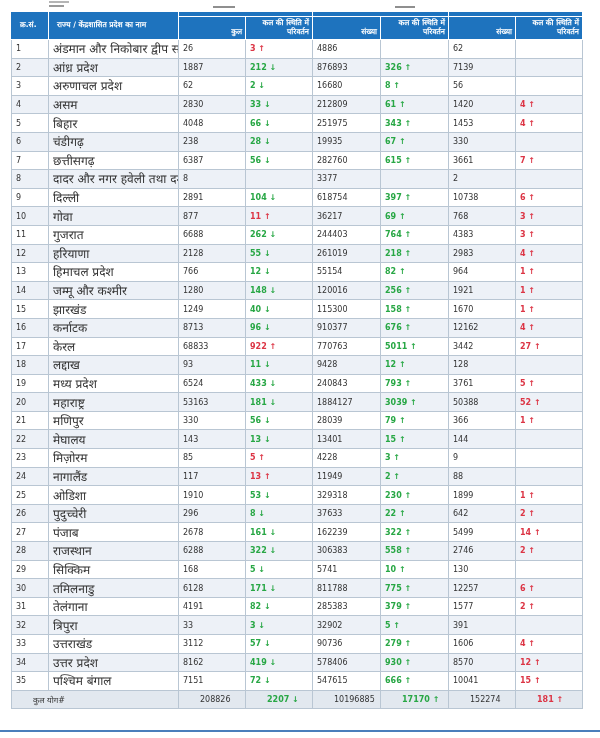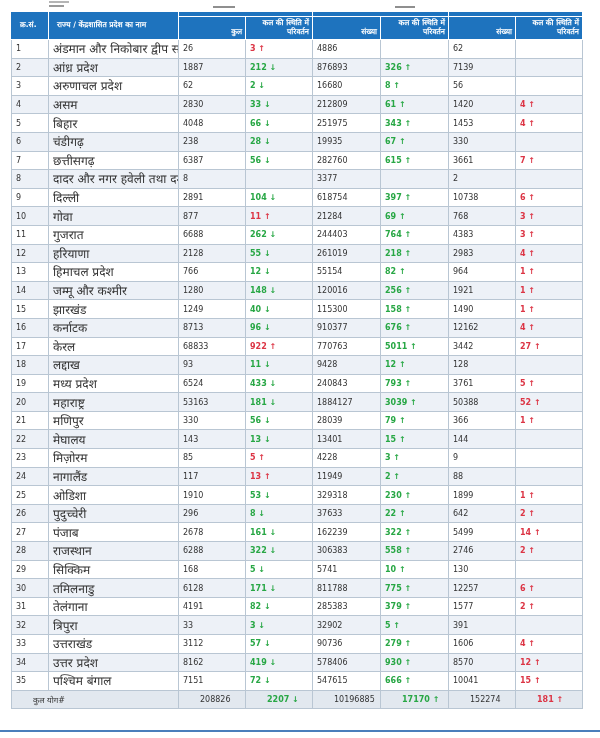--- a/index.html
+++ b/index.html
@@ -168,21 +168,21 @@
           <td>618754</td>
           <td><span class="chg green">397 <b class="arr">↑</b></span></td>
           <td>10738</td>
           <td><span class="chg red">6 <b class="arr">↑</b></span></td>
         </tr>
         <tr>
           <td>10</td>
           <td class="state">गोवा</td>
           <td>877</td>
           <td><span class="chg red">11 <b class="arr">↑</b></span></td>
-          <td>21284</td>
+          <td>36217</td>
           <td><span class="chg green">69 <b class="arr">↑</b></span></td>
           <td>768</td>
           <td><span class="chg red">3 <b class="arr">↑</b></span></td>
         </tr>
         <tr>
           <td>11</td>
           <td class="state">गुजरात</td>
           <td>6688</td>
           <td><span class="chg green">262 <b class="arr">↓</b></span></td>
           <td>244403</td>
@@ -220,21 +220,21 @@
           <td>1921</td>
           <td><span class="chg red">1 <b class="arr">↑</b></span></td>
         </tr>
         <tr>
           <td>15</td>
           <td class="state">झारखंड</td>
           <td>1249</td>
           <td><span class="chg green">40 <b class="arr">↓</b></span></td>
           <td>115300</td>
           <td><span class="chg green">158 <b class="arr">↑</b></span></td>
-          <td>1490</td>
+          <td>1670</td>
           <td><span class="chg red">1 <b class="arr">↑</b></span></td>
         </tr>
         <tr>
           <td>16</td>
           <td class="state">कर्नाटक</td>
           <td>8713</td>
           <td><span class="chg green">96 <b class="arr">↓</b></span></td>
           <td>910377</td>
           <td><span class="chg green">676 <b class="arr">↑</b></span></td>
           <td>12162</td>

